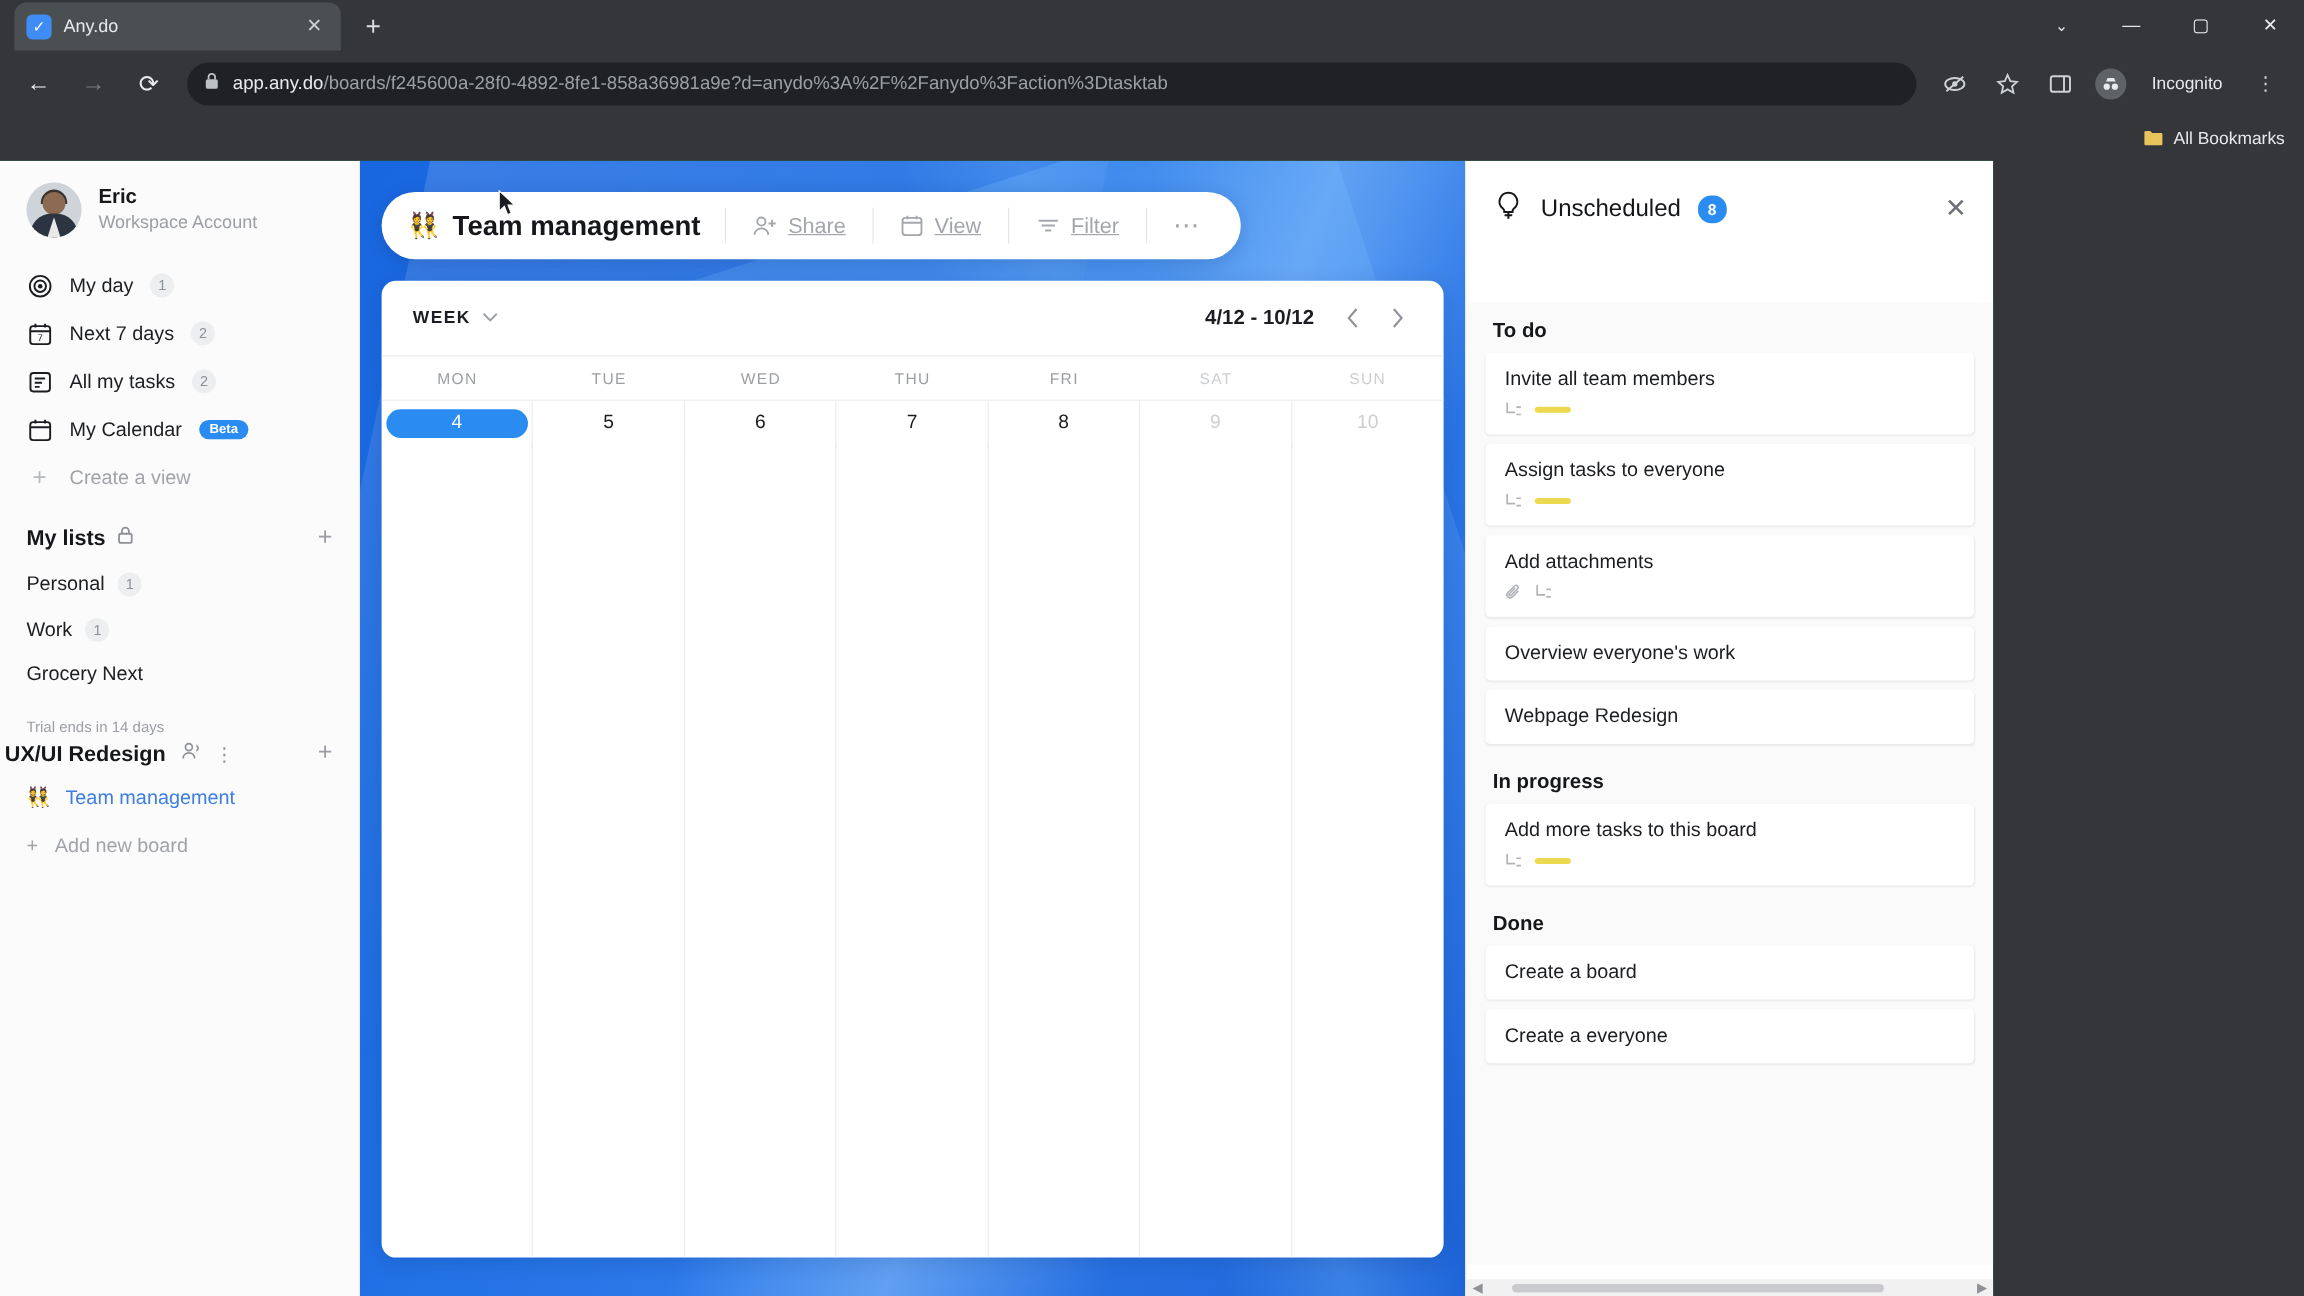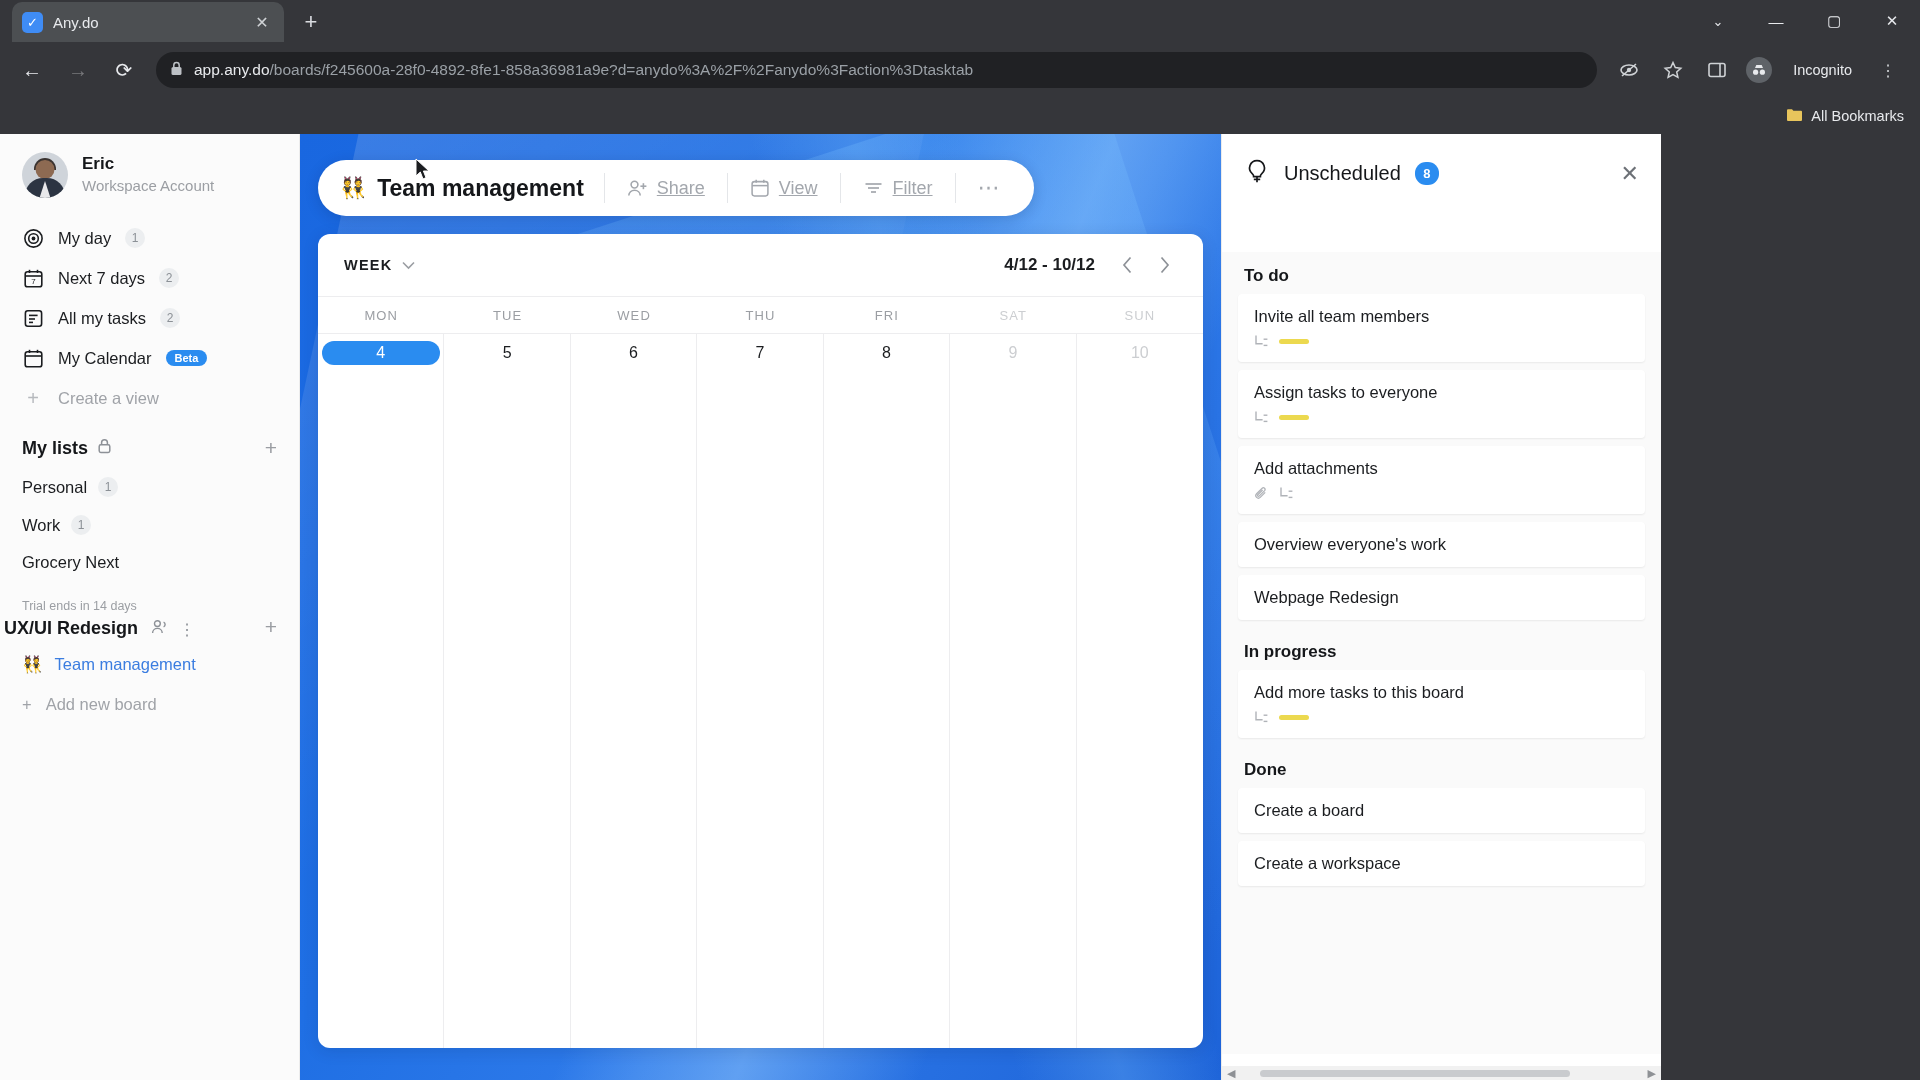--- a/index.html
+++ b/index.html
@@ -525,21 +525,21 @@
             </span>
             <span class="tagbar" style="background: rgb(236, 217, 79);"></span>
           </div>
         </div>
 
         <div class="grp-title">Done</div>
         <div class="card">
           <div class="card-title">Create a board</div>
         </div>
         <div class="card">
-          <div class="card-title">Create a workspace</div>
+          <div class="card-title">Create a everyone</div>
         </div>
       </div>
 
       <div class="rp-scroll">
         <span class="sarrow">◀</span>
         <span class="thumb"></span>
         <span class="sarrow" style="margin-left:auto">▶</span>
       </div>
     </div>
 

